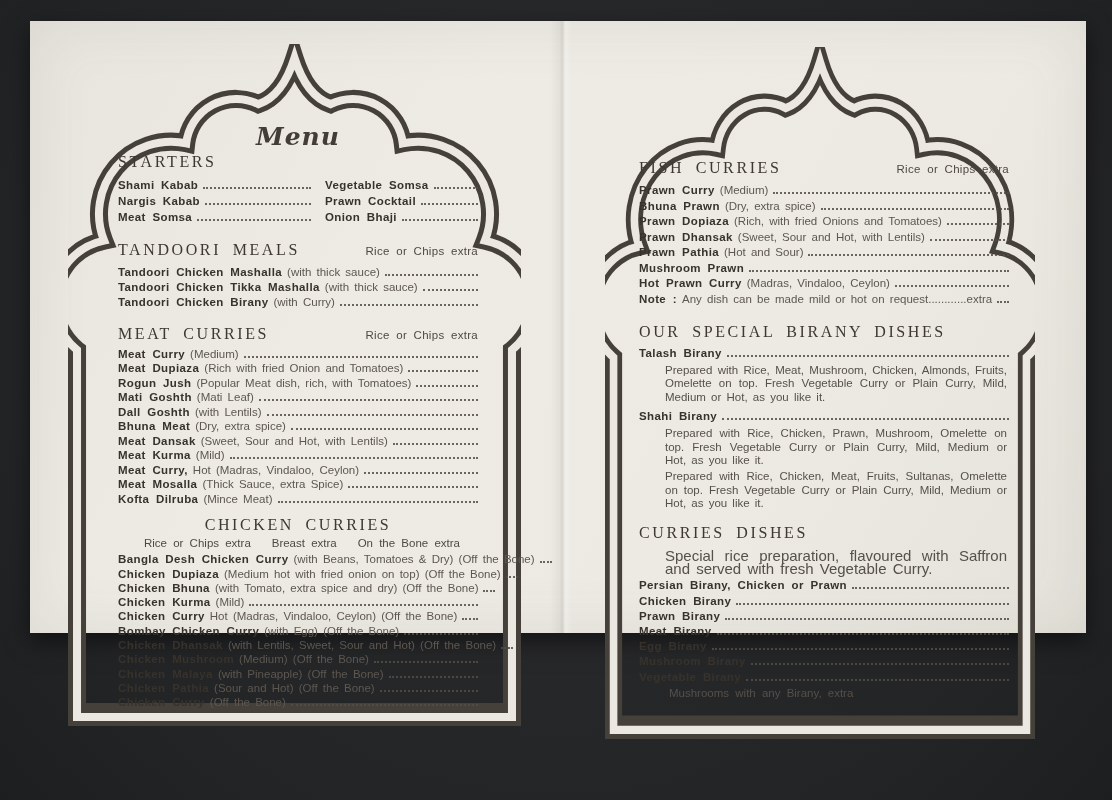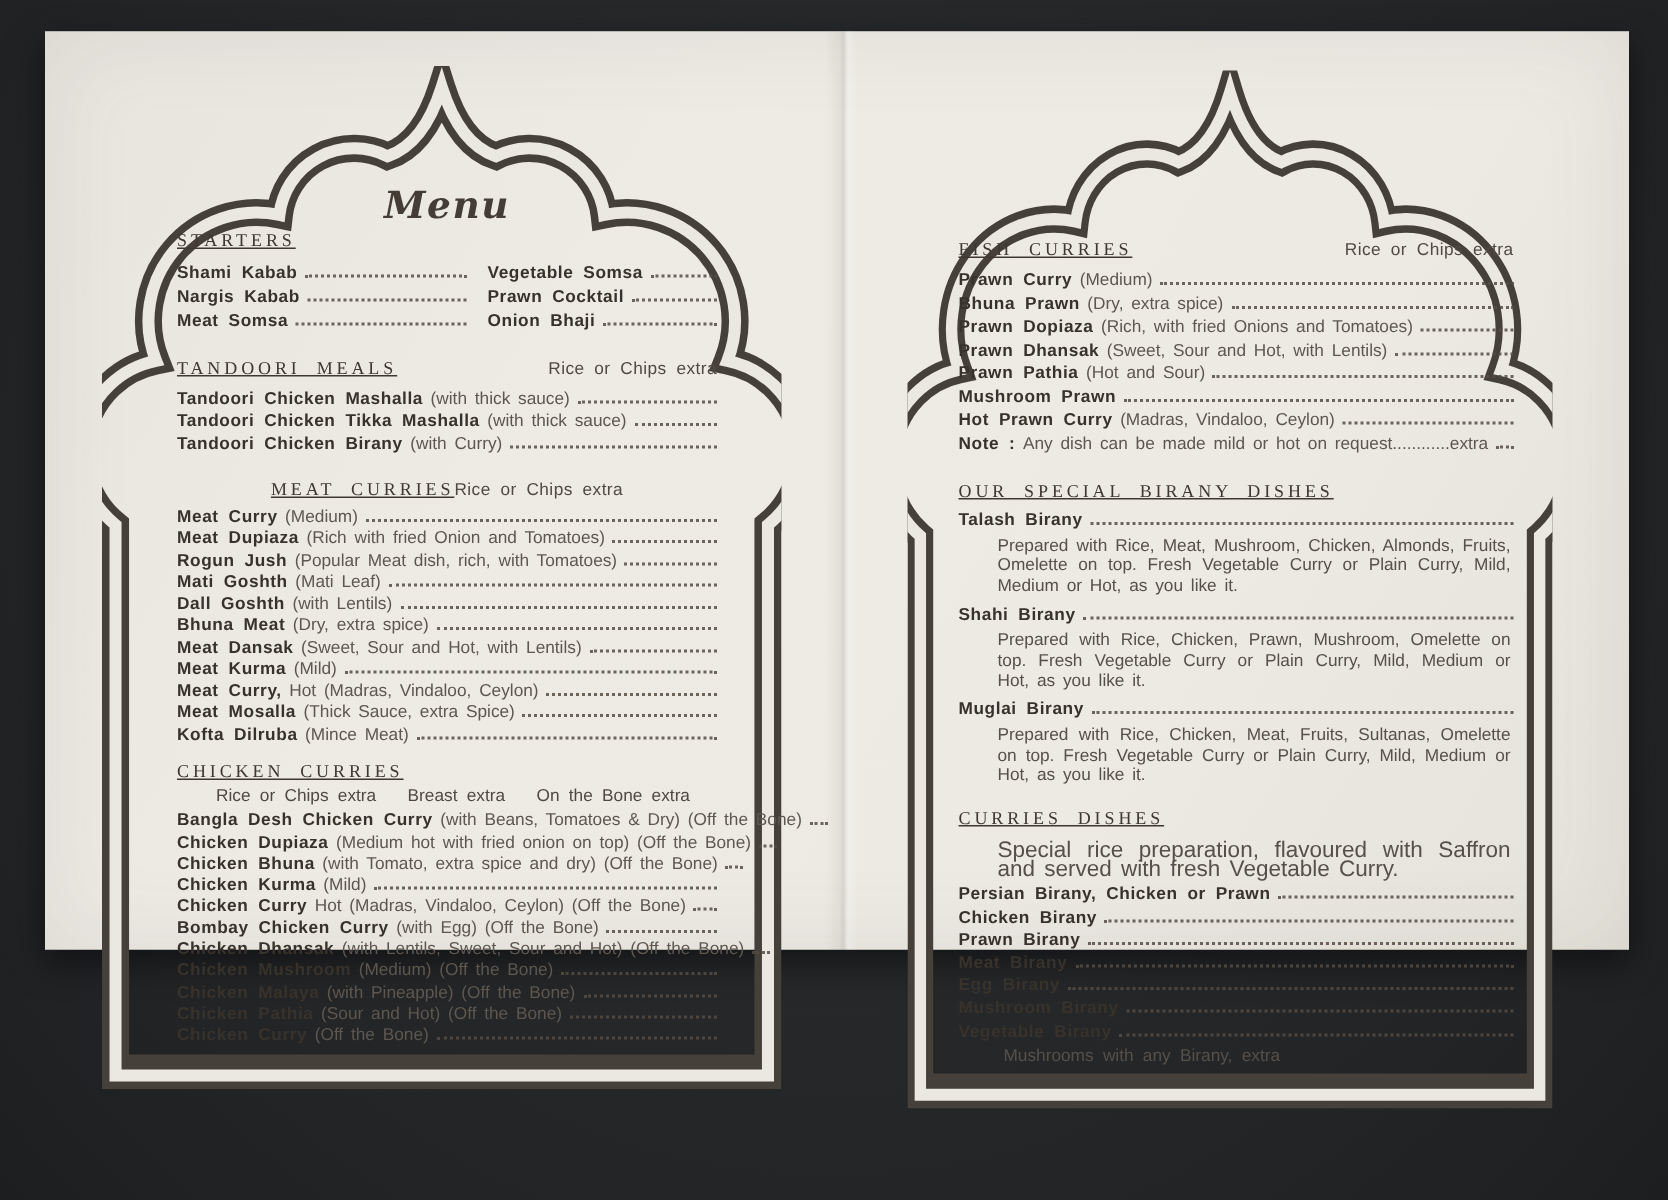--- a/index.html
+++ b/index.html
@@ -30,40 +30,40 @@
   .page-right{left:609px;top:26px;width:370px;height:692px;}
 
   .menu-script{
     margin-top:78px;text-align:center;
     font-family:"DejaVu Serif", serif;font-style:italic;font-weight:700;
     font-size:25px;letter-spacing:1px;color:#433d36;
   }
   .sec-head{display:flex;justify-content:space-between;align-items:baseline;}
   h2{
     margin:0;font-family:"Liberation Serif", serif;font-weight:400;
-    font-size:12px;letter-spacing:2.6px;word-spacing:5px;color:#3e3831;text-decoration:underline;
+    font-size:16px;letter-spacing:2.6px;word-spacing:5px;color:#3e3831;
   }
   .head-note{font-size:11.5px;color:#4f4942;letter-spacing:.3px;word-spacing:3px;white-space:nowrap;}
 
   .row{display:flex;align-items:baseline;font-size:11.5px;white-space:nowrap;}
   .dish{font-weight:700;color:#37322c;letter-spacing:.4px;word-spacing:3px;}
   .desc{font-weight:400;color:#5d5750;margin-left:5px;word-spacing:2px;}
   .leader{flex:1;min-width:12px;border-bottom:2px dotted #544d44;margin-left:5px;margin-bottom:1px;opacity:.85;}
 
   
   .starters-head{margin-top:2px;}
   .starters-grid{display:grid;grid-template-columns:193px 1fr;column-gap:14px;grid-auto-flow:column;grid-template-rows:repeat(3,16.2px);margin-top:6px;}
   .starters-grid .row{line-height:16.2px;}
   .tandoori-head{margin-top:15px;text-align:right;}
   .tandoori-list{margin-top:6px;}
   .tandoori-list .row{line-height:15.4px;}
-  .meat-head{margin-top:14px;justify-content:center;}
+  .meat-head{margin-top:14px;}
   .meat-list{margin-top:4px;}
   .meat-list .row{line-height:14.5px;}
-  .chicken-head{margin-top:10px;}
+  .chicken-head{margin-top:10px;justify-content:center;}
   .chicken-notes{display:flex;justify-content:space-between;padding:3px 18px 0 26px;font-size:11.5px;color:#4f4942;word-spacing:3px;}
   .chicken-list{margin-top:3px;}
   .chicken-list .row{line-height:14.3px;}
 
   
   .fish-head{margin-top:112px;gap:40px;}
   .fish-list{margin-top:6px;}
   .fish-list .row{line-height:15.5px;}
   .special-head{margin-top:16px;}
   .special-list{margin-top:3px;}
@@ -387,24 +387,20 @@
 
         <div>
           <div class="row">
             <span class="dish">Shahi Birany</span>
             <span class="leader"></span>
           </div>
           <div class="special-desc">Prepared with Rice, Chicken, Prawn, Mushroom, Omelette on top. Fresh Vegetable Curry or Plain Curry, Mild, Medium or Hot, as you like it.</div>
         </div>
 
         <div>
-          <div class="row">
-            <span class="dish">Muglai Birany</span>
-            <span class="leader"></span>
-          </div>
           <div class="special-desc">Prepared with Rice, Chicken, Meat, Fruits, Sultanas, Omelette on top. Fresh Vegetable Curry or Plain Curry, Mild, Medium or Hot, as you like it.</div>
         </div>
       </div>
 
     <div class="sec-head birany-head">
       <h2>CURRIES DISHES</h2>
     </div>
     <div class="birany-intro">Special rice preparation, flavoured with Saffron and served with fresh Vegetable Curry.</div>
     <div class="birany-list">
 

